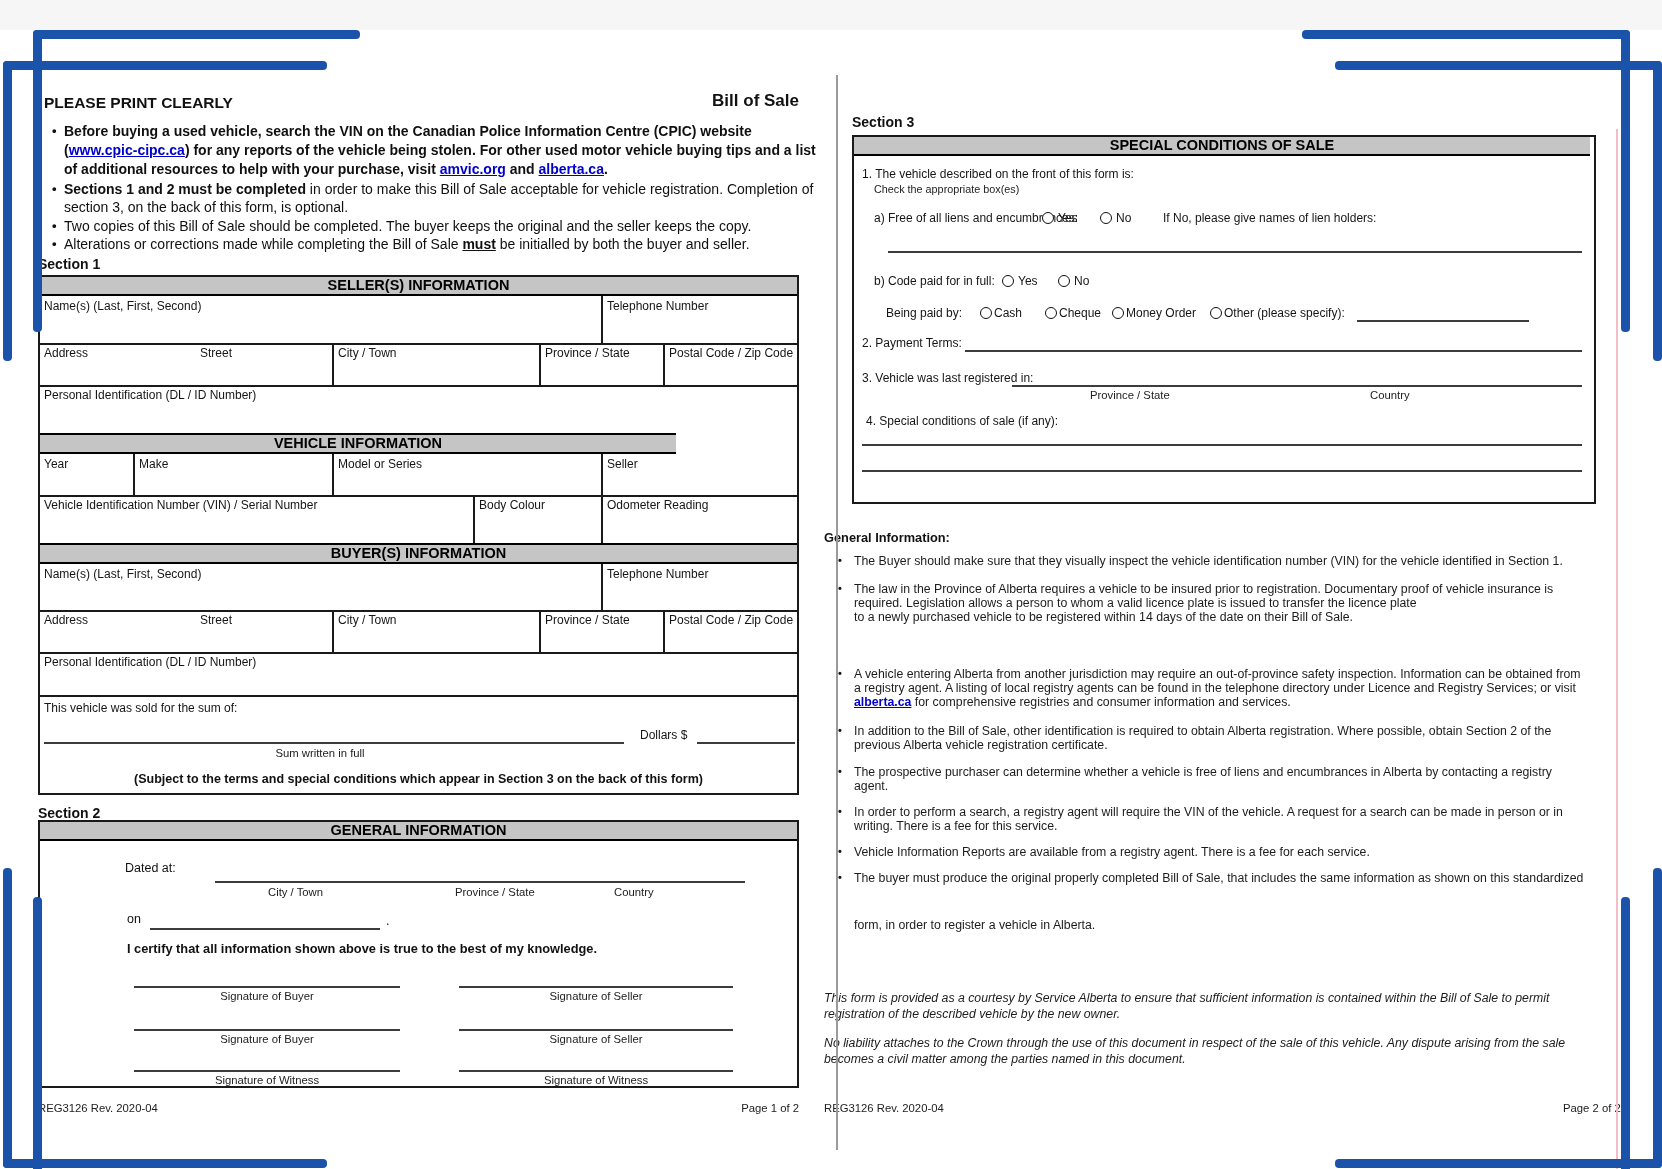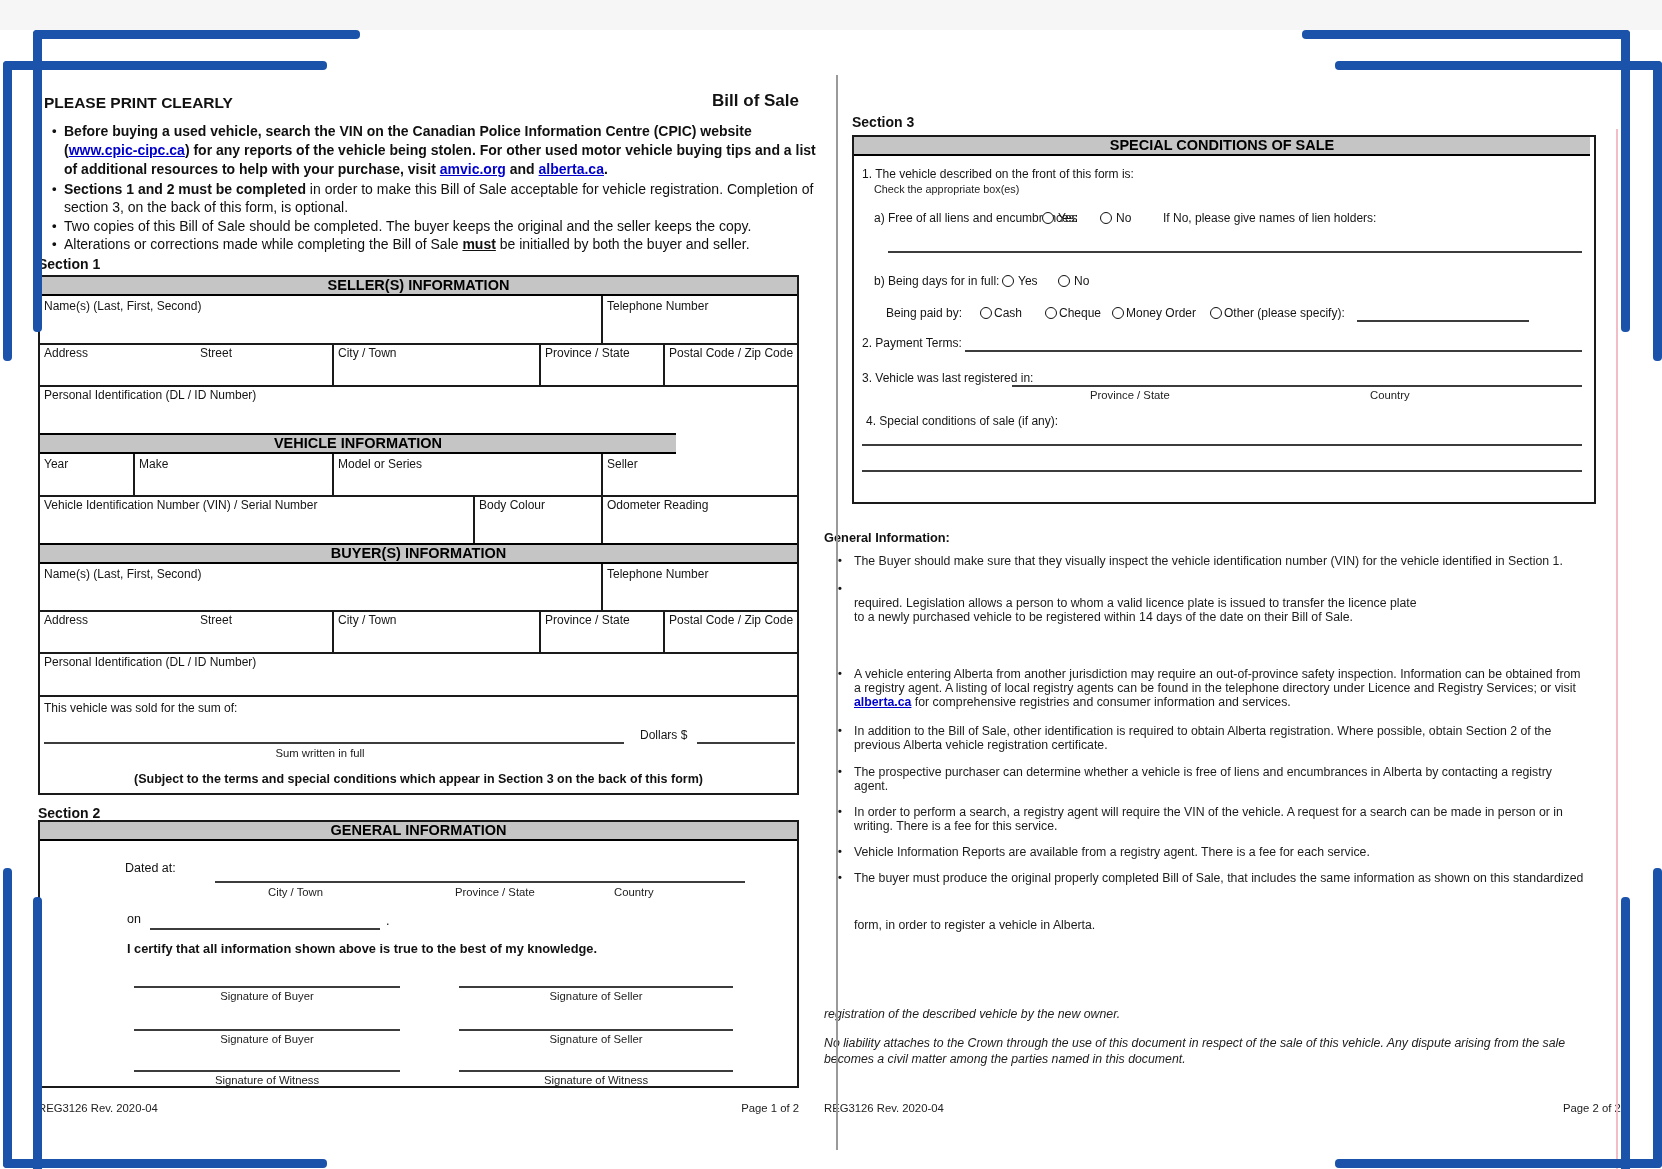--- a/index.html
+++ b/index.html
@@ -169,21 +169,21 @@
     <div class="a tiny" style="left:37px;top:153px;">Check the appropriate box(es)</div>
 
     <div class="a lbl" style="left:37px;top:181px;">a) Free of all liens and encumbrances:</div>
     <div class="a radio" style="left:205px;top:182px;"></div>
     <div class="a lbl" style="left:221px;top:181px;">Yes</div>
     <div class="a radio" style="left:263px;top:182px;"></div>
     <div class="a lbl" style="left:279px;top:181px;">No</div>
     <div class="a lbl" style="left:326px;top:181px;">If No, please give names of lien holders:</div>
     <div class="a fl" style="left:51px;top:221px;width:694px;"></div>
 
-    <div class="a lbl" style="left:37px;top:244px;">b) Being days for in full:</div>
+    <div class="a lbl" style="left:37px;top:244px;">b) Code paid for in full:</div>
     <div class="a radio" style="left:165px;top:245px;"></div>
     <div class="a lbl" style="left:181px;top:244px;">Yes</div>
     <div class="a radio" style="left:221px;top:245px;"></div>
     <div class="a lbl" style="left:237px;top:244px;">No</div>
 
     <div class="a lbl" style="left:49px;top:276px;">Being paid by:</div>
     <div class="a radio" style="left:143px;top:277px;"></div>
     <div class="a lbl" style="left:157px;top:276px;">Cash</div>
     <div class="a radio" style="left:208px;top:277px;"></div>
     <div class="a lbl" style="left:222px;top:276px;">Cheque</div>
@@ -204,20 +204,21 @@
     <div class="a lbl" style="left:29px;top:384px;">4. Special conditions of sale (if any):</div>
     <div class="a fl" style="left:25px;top:414px;width:720px;"></div>
     <div class="a fl" style="left:25px;top:440px;width:720px;"></div>
 
     <div class="a b" style="left:-13px;top:500px;font-size:12.8px;">General Information:</div>
 
     <div class="a dot" style="left:1px;top:524px;font-size:11px;">•</div>
     <div class="a ln" style="left:17px;top:524px;">The Buyer should make sure that they visually inspect the vehicle identification number (VIN) for the vehicle identified in Section 1.</div>
 
     <div class="a dot" style="left:1px;top:552px;font-size:11px;">•</div>
+    <div class="a ln" style="left:17px;top:552px;">The law in the Province of Alberta requires a vehicle to be insured prior to registration. Documentary proof of vehicle insurance is</div>
     <div class="a ln" style="left:17px;top:566px;">required. Legislation allows a person to whom a valid licence plate is issued to transfer the licence plate</div>
     <div class="a ln" style="left:17px;top:580px;">to a newly purchased vehicle to be registered within 14 days of the date on their Bill of Sale.</div>
 
     <div class="a dot" style="left:1px;top:637px;font-size:11px;">•</div>
     <div class="a ln" style="left:17px;top:637px;">A vehicle entering Alberta from another jurisdiction may require an out-of-province safety inspection. Information can be obtained from</div>
     <div class="a ln" style="left:17px;top:651px;">a registry agent. A listing of local registry agents can be found in the telephone directory under Licence and Registry Services; or visit</div>
     <div class="a ln" style="left:17px;top:665px;"><span class="seg-l">alberta.ca</span><span> for comprehensive registries and consumer information and services.</span></div>
 
     <div class="a dot" style="left:1px;top:694px;font-size:11px;">•</div>
     <div class="a ln" style="left:17px;top:694px;">In addition to the Bill of Sale, other identification is required to obtain Alberta registration. Where possible, obtain Section 2 of the</div>
@@ -231,20 +232,21 @@
     <div class="a ln" style="left:17px;top:775px;">In order to perform a search, a registry agent will require the VIN of the vehicle. A request for a search can be made in person or in</div>
     <div class="a ln" style="left:17px;top:789px;">writing. There is a fee for this service.</div>
 
     <div class="a dot" style="left:1px;top:815px;font-size:11px;">•</div>
     <div class="a ln" style="left:17px;top:815px;">Vehicle Information Reports are available from a registry agent. There is a fee for each service.</div>
 
     <div class="a dot" style="left:1px;top:841px;font-size:11px;">•</div>
     <div class="a ln" style="left:17px;top:841px;">The buyer must produce the original properly completed Bill of Sale, that includes the same information as shown on this standardized</div>
     <div class="a ln" style="left:17px;top:888px;">form, in order to register a vehicle in Alberta.</div>
 
+    <div class="a ln it" style="left:-13px;top:961px;">This form is provided as a courtesy by Service Alberta to ensure that sufficient information is contained within the Bill of Sale to permit</div>
     <div class="a ln it" style="left:-13px;top:977px;">registration of the described vehicle by the new owner.</div>
     <div class="a ln it" style="left:-13px;top:1006px;">No liability attaches to the Crown through the use of this document in respect of the sale of this vehicle. Any dispute arising from the sale</div>
     <div class="a ln it" style="left:-13px;top:1022px;">becomes a civil matter among the parties named in this document.</div>
 
     <div class="a sm" style="left:-13px;top:1072px;">REG3126  Rev. 2020-04</div>
     <div class="a sm" style="left:726px;top:1072px;">Page 2 of 2</div>
   </div>
 
   <div class="a divider" style="left:836px;top:45px;width:2px;height:1075px;"></div>
 

